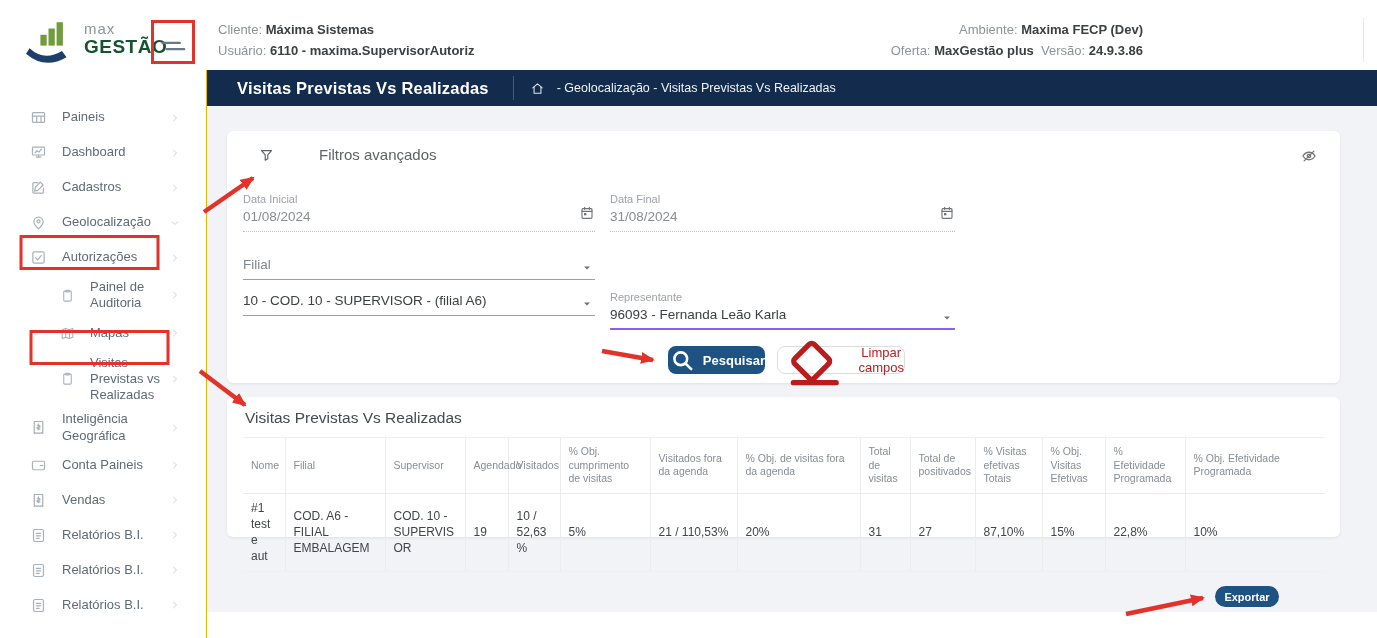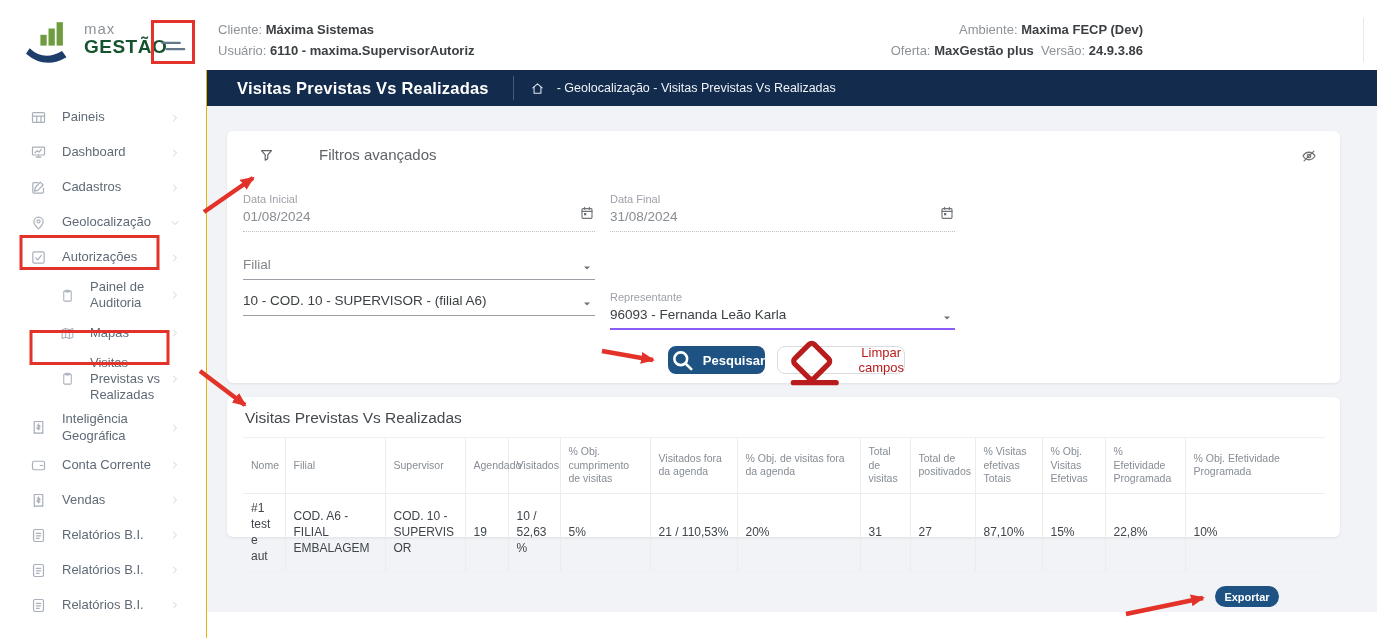--- a/index.html
+++ b/index.html
@@ -271,21 +271,21 @@
             </svg>
           </span>
     </li>
         <li class="side-item">
       <span class="s-icon">
             <svg viewBox="0 0 24 24" fill="none" stroke="currentColor" stroke-width="1.7" stroke-linecap="round" stroke-linejoin="round" style="width: 100%; height: 100%; display: block;">
               <rect x="3.5" y="6" width="17" height="12" rx="2"></rect>
               <path d="M14.5 12h3.5"></path>
             </svg>
           </span>
-      <span class="s-label">Conta Corrente</span>
+      <span class="s-label">Conta Paineis</span>
       <span class="s-chev">
             <svg viewBox="0 0 24 24" fill="none" stroke="currentColor" stroke-width="1.7" stroke-linecap="round" stroke-linejoin="round" style="width: 100%; height: 100%; display: block;">
               <path d="M8.5 5l7 7-7 7"></path>
             </svg>
           </span>
     </li>
         <li class="side-item">
       <span class="s-icon">
             <svg viewBox="0 0 24 24" fill="none" stroke="currentColor" stroke-width="1.7" stroke-linecap="round" stroke-linejoin="round" style="width: 100%; height: 100%; display: block;">
               <path d="M6 3.5h12v17l-2-1.2-2 1.2-2-1.2-2 1.2-2-1.2-2 1.2z"></path>

